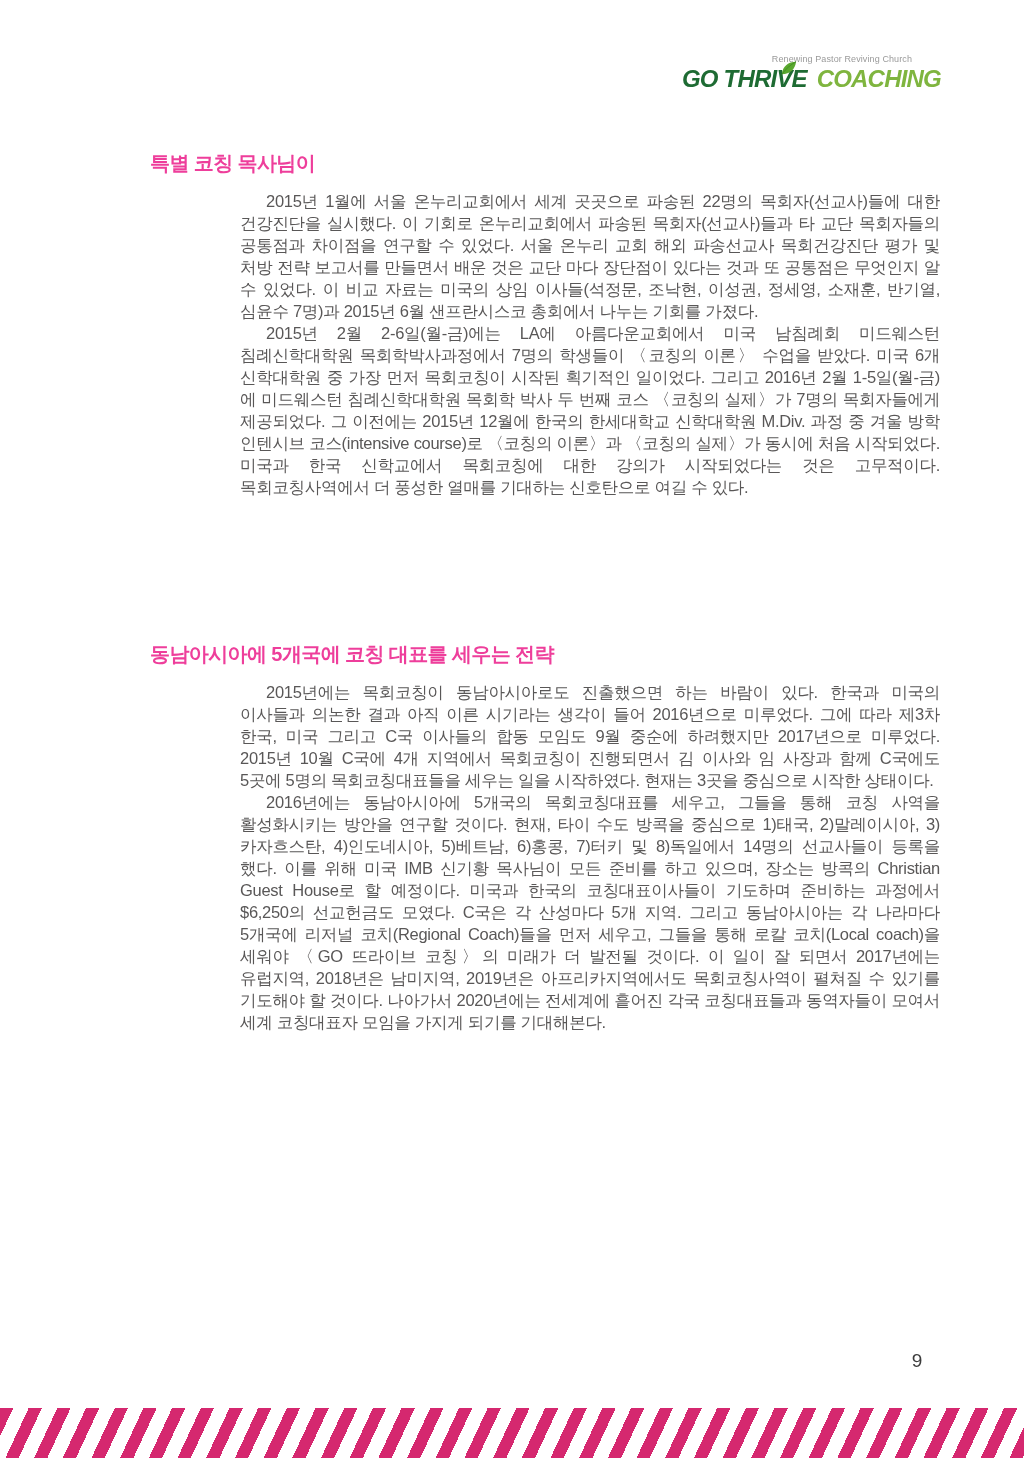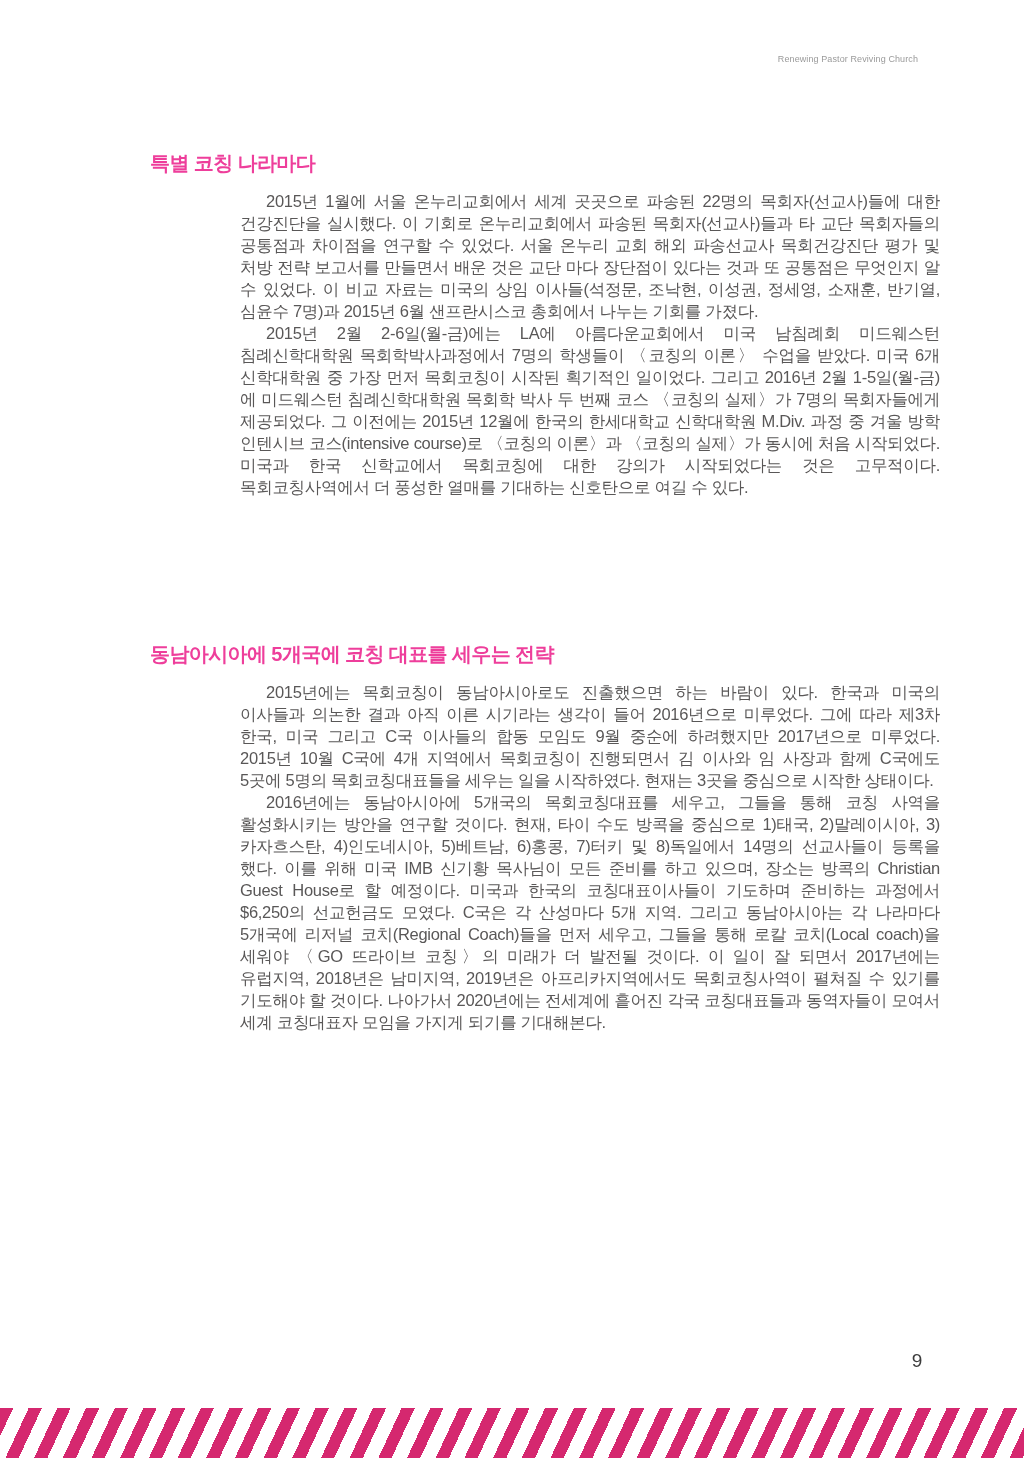--- a/index.html
+++ b/index.html
@@ -28,21 +28,21 @@
     position: absolute;
     top: 54px;
     right: 102px;
     width: 240px;
     text-align: right;
   }
   .logo-tagline {
     font-size: 9px;
     color: #9a9a9a;
     letter-spacing: 0.1px;
-    margin-right: 4px;
+    margin-right: 10px;
   }
   .logo-brand {
     position: relative;
     margin-top: 1px;
     font-style: italic;
     font-size: 24px;
     letter-spacing: -0.8px;
     white-space: nowrap;
   }
   .brand-primary { color: #1e6b33; font-weight: 800; }
@@ -106,23 +106,33 @@
   }
 </style>
 </head>
 <body>
 
 <div class="page">
 
 
   <div class="logo">
     <div class="logo-tagline">Renewing Pastor Reviving Church</div>
+    <div class="logo-brand">
+      <span class="leaf-icon">
+        <svg viewBox="0 0 20 18" width="17" height="15">
+          <path d="M19 1 C10 1, 3 6, 2 16 C12 16, 18 10, 19 1 Z" fill="#5aa82f"></path>
+          <path d="M2 16 C7 9, 13 4, 19 1" stroke="#3f8a22" stroke-width="1" fill="none"></path>
+        </svg>
+      </span>
+      <span class="brand-primary">GO THRIVE</span>
+      <span class="brand-secondary">COACHING</span>
+    </div>
   </div>
 
-  <div class="section-heading" id="heading-1">특별 코칭 나라마다</div>
+  <div class="section-heading" id="heading-1">특별 코칭 목사님이</div>
 
   <div class="body-block" id="body-1">
     <p>2015년 1월에 서울 온누리교회에서 세계 곳곳으로 파송된 22명의 목회자(선교사)들에 대한 건강진단을 실시했다. 이 기회로 온누리교회에서 파송된 목회자(선교사)들과 타 교단 목회자들의 공통점과 차이점을 연구할 수 있었다. 서울 온누리 교회 해외 파송선교사 목회건강진단 평가 및 처방 전략 보고서를 만들면서 배운 것은 교단 마다 장단점이 있다는 것과 또 공통점은 무엇인지 알 수 있었다. 이 비교 자료는 미국의 상임 이사들(석정문, 조낙현, 이성권, 정세영, 소재훈, 반기열, 심윤수 7명)과 2015년 6월 샌프란시스코 총회에서 나누는 기회를 가졌다.</p>
     <p>2015년 2월 2-6일(월-금)에는 LA에 아름다운교회에서 미국 남침례회 미드웨스턴 침례신학대학원 목회학박사과정에서 7명의 학생들이 〈코칭의 이론〉 수업을 받았다. 미국 6개 신학대학원 중 가장 먼저 목회코칭이 시작된 획기적인 일이었다. 그리고 2016년 2월 1-5일(월-금)에 미드웨스턴 침례신학대학원 목회학 박사 두 번째 코스 〈코칭의 실제〉가 7명의 목회자들에게 제공되었다. 그 이전에는 2015년 12월에 한국의 한세대학교 신학대학원 M.Div. 과정 중 겨울 방학 인텐시브 코스(intensive course)로 〈코칭의 이론〉과 〈코칭의 실제〉가 동시에 처음 시작되었다. 미국과 한국 신학교에서 목회코칭에 대한 강의가 시작되었다는 것은 고무적이다. 목회코칭사역에서 더 풍성한 열매를 기대하는 신호탄으로 여길 수 있다.</p>
   </div>
 
   <div class="section-heading" id="heading-2">동남아시아에 5개국에 코칭 대표를 세우는 전략</div>
 
   <div class="body-block" id="body-2">
     <p>2015년에는 목회코칭이 동남아시아로도 진출했으면 하는 바람이 있다. 한국과 미국의 이사들과 의논한 결과 아직 이른 시기라는 생각이 들어 2016년으로 미루었다. 그에 따라 제3차 한국, 미국 그리고 C국 이사들의 합동 모임도 9월 중순에 하려했지만 2017년으로 미루었다. 2015년 10월 C국에 4개 지역에서 목회코칭이 진행되면서 김 이사와 임 사장과 함께 C국에도 5곳에 5명의 목회코칭대표들을 세우는 일을 시작하였다. 현재는 3곳을 중심으로 시작한 상태이다.</p>

